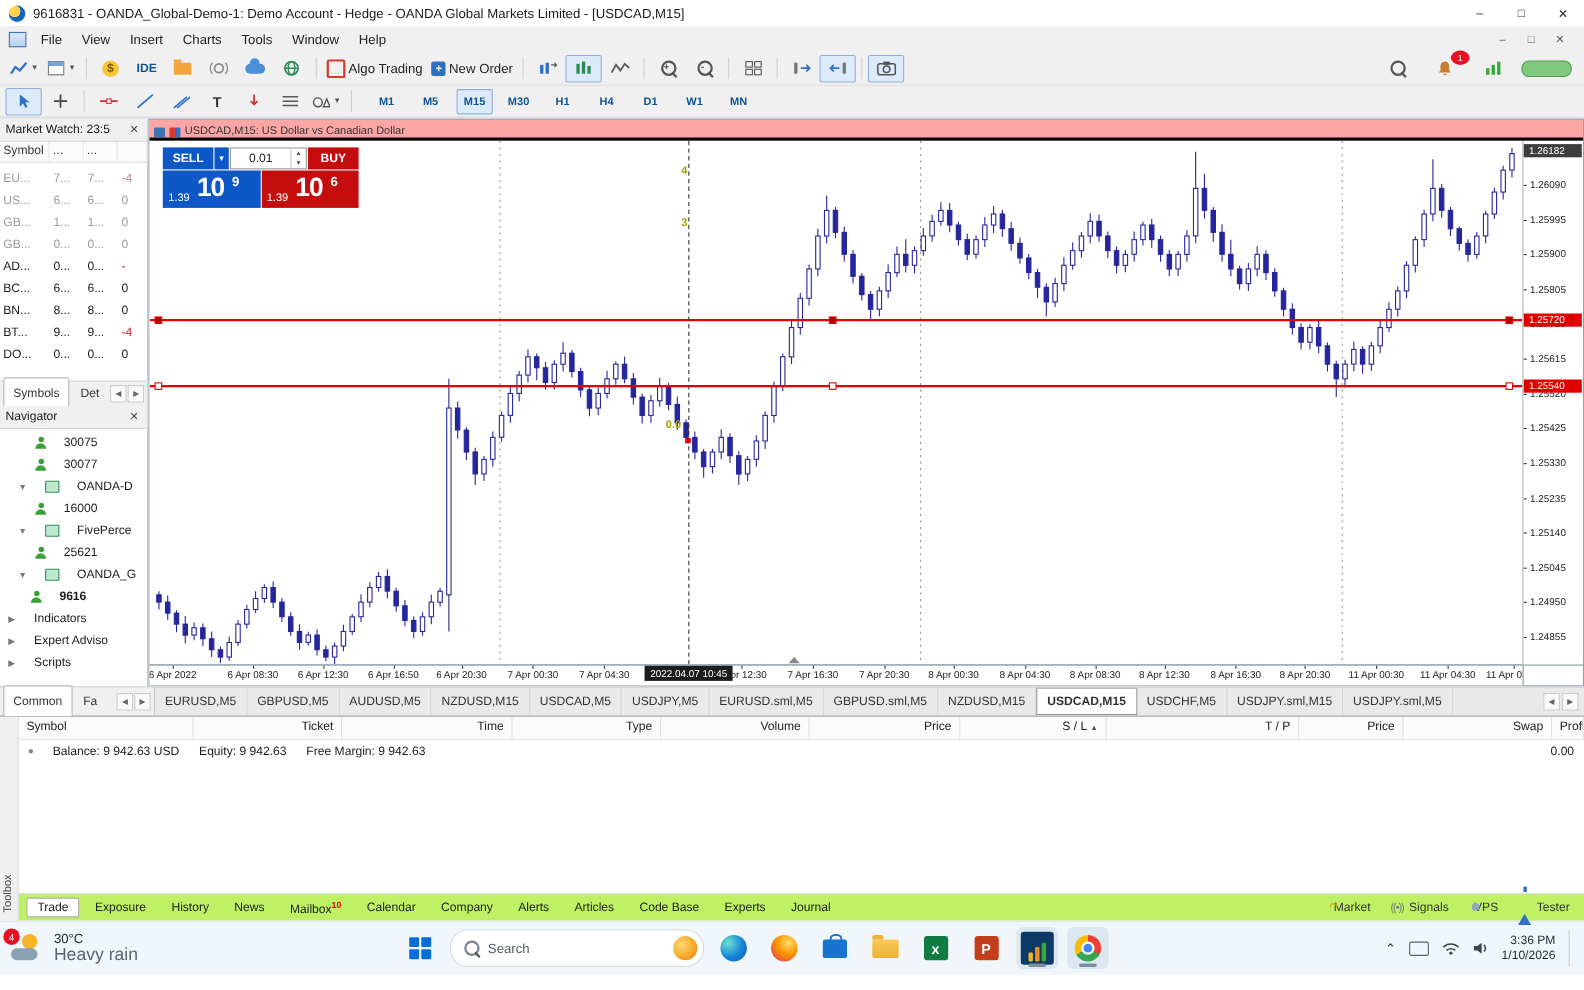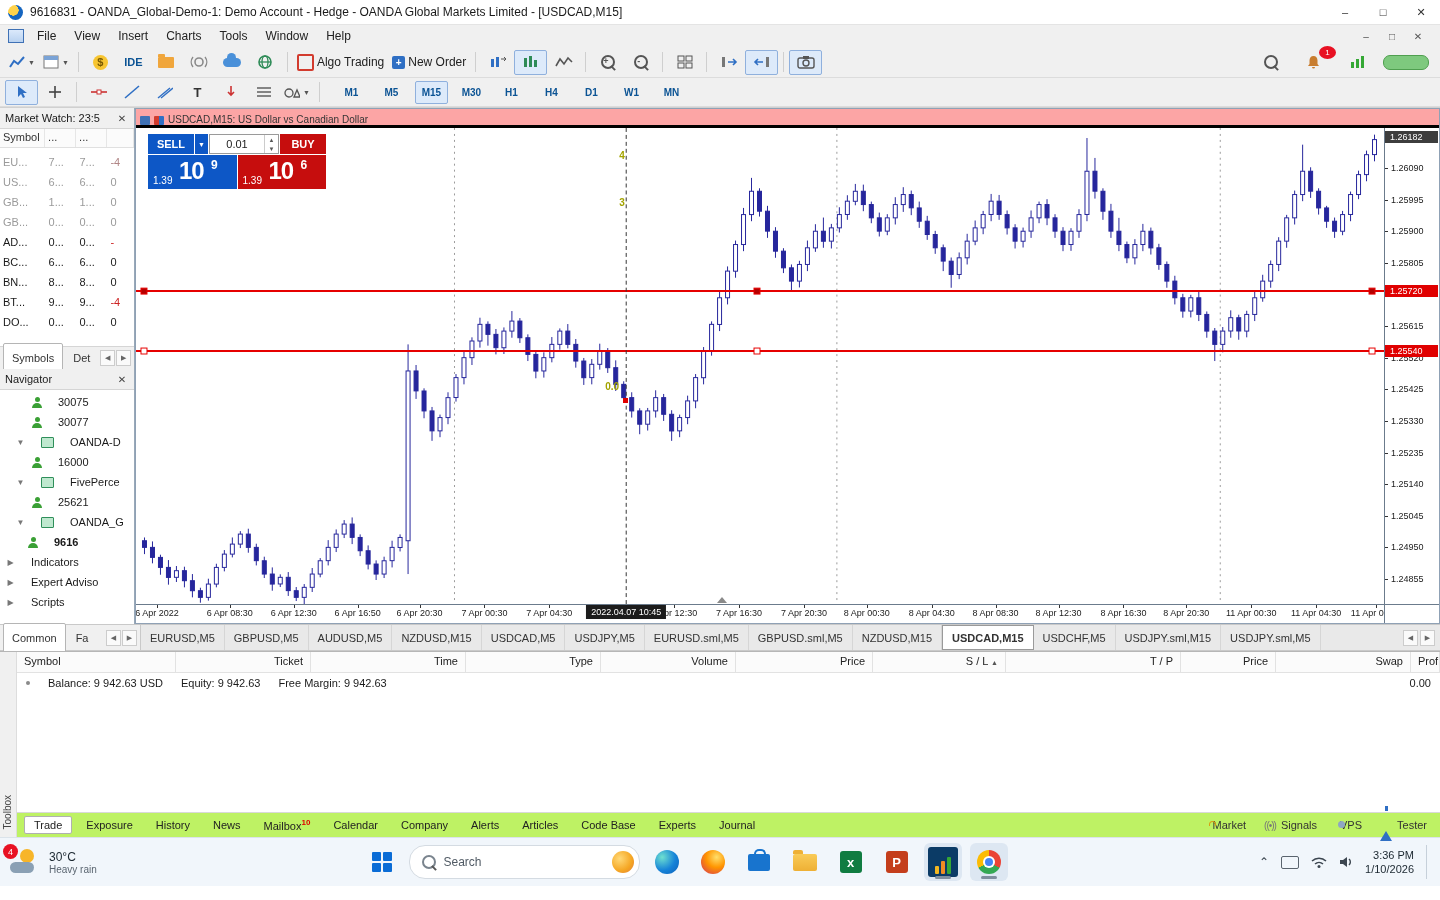--- a/index.html
+++ b/index.html
@@ -143,21 +143,21 @@
   .sb-help{flex:1;padding:0 9px}
   .sb-seg{padding:0 13px;border-left:1px solid #d6d6d6;height:100%;display:flex;align-items:center;white-space:nowrap}
   
   .taskbar{height:48px;background:#f1f6fb;border-top:1px solid #dbe3ea;display:flex;align-items:center;padding:0 10px;flex:0 0 auto}
   .weather{display:flex;align-items:center;gap:9px;width:180px;flex:0 0 auto}
   .w-icon{position:relative;width:30px;height:26px}
   .w-sun{position:absolute;left:10px;top:0;width:14px;height:14px;border-radius:50%;background:#f7b529}
   .w-cloud{position:absolute;left:0;bottom:2px;width:24px;height:11px;background:#8aa0b4;border-radius:7px}
   .w-badge{position:absolute;top:-5px;left:-7px;background:#e81123;color:#fff;border-radius:50%;width:15px;height:15px;font-size:9px;display:flex;align-items:center;justify-content:center}
   .w-text .t1{font-size:12px;color:#1b2730}
-  .w-text .t2{font-size:10px;color:#5a6570}
+  .w-text .t2{font-size:16px;color:#5a6570}
   .tk-center{display:flex;align-items:center;gap:8px;margin:0 auto}
   .startbtn{display:grid;grid-template-columns:9px 9px;grid-template-rows:9px 9px;gap:2px;padding:9px}
   .startbtn i{background:#0a6cd6;border-radius:1px}
   .search-pill{width:212px;height:32px;background:#fff;border:1px solid #d4dbe2;border-radius:16px;display:flex;align-items:center;padding:0 5px 0 12px;gap:8px;color:#505a64;font-size:12px}
   .pill-art{margin-left:auto;width:22px;height:22px;border-radius:50%;background:radial-gradient(circle at 35% 35%,#ffd978,#f5a623 60%,#e07b39)}
   .app-icon{width:38px;height:38px;display:flex;align-items:center;justify-content:center;border-radius:6px;position:relative}
   .app-icon.active{background:#dde7f2}
   .app-icon.active::after{content:"";position:absolute;bottom:2px;left:50%;transform:translateX(-50%);width:16px;height:3px;border-radius:2px;background:#7f8e9e}
   .i-edge{width:24px;height:24px;border-radius:50%;background:radial-gradient(circle at 30% 30%,#6ee0d0,#1683d8 55%,#0d5fb8)}
   .i-fox{width:24px;height:24px;border-radius:50%;background:radial-gradient(circle at 65% 30%,#ffdf6b,#ff9500 45%,#e3553a 80%)}

